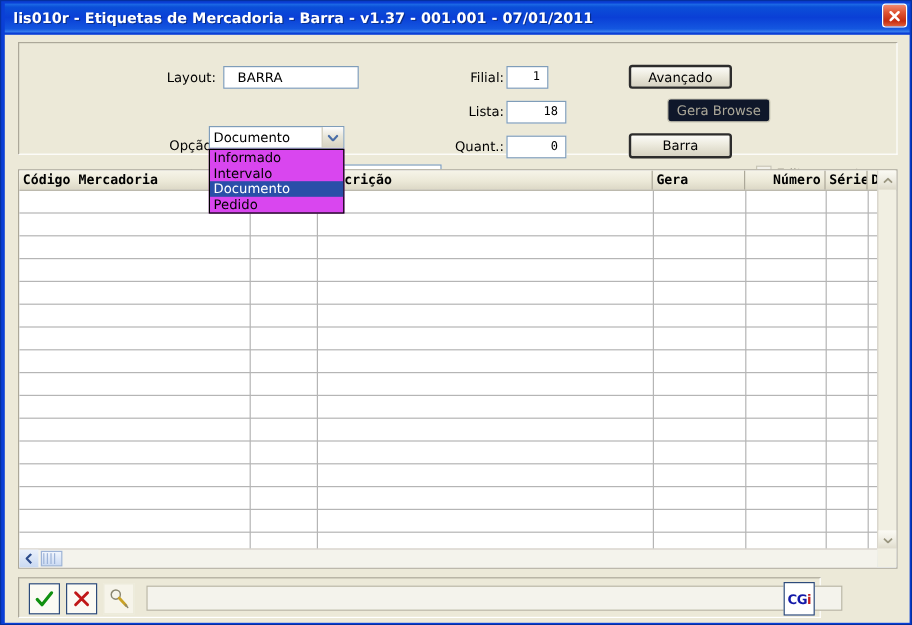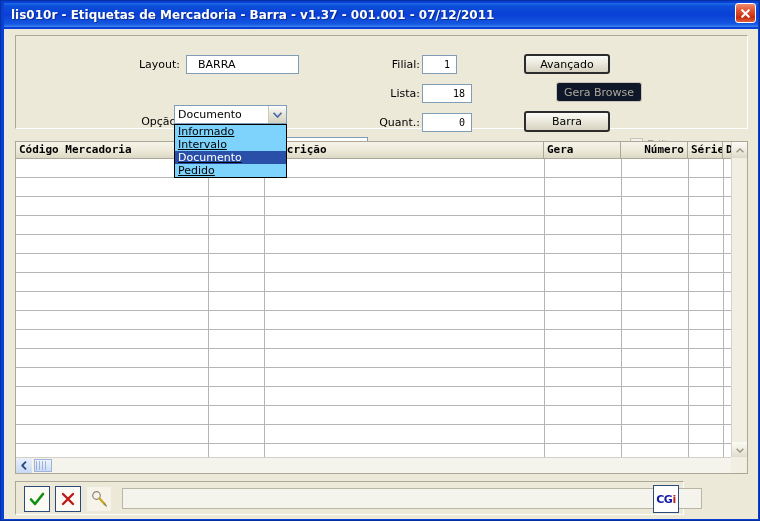--- a/index.html
+++ b/index.html
@@ -111,25 +111,24 @@
   #combo-arrow {
     width: 17px; height: 17px;
     background: linear-gradient(to bottom, #fdfdfd 0%, #e8e6d9 45%, #d6d2c2 100%);
     border-left: 1px solid #cdc9b6;
     display:flex; align-items:center; justify-content:center;
   }
   #combo-list {
     position: absolute;
     left: 170px; top: 95px;
     width: 113px;
-    background: #7dd3fc;
+    background: #d946ef;
     border: 1px solid #000000;
     box-sizing: border-box;
     z-index: 50;
-    text-decoration: underline;
   }
   .combo-item {
     font-size: 11px;
     color: #000;
     padding: 0 0 0 3px;
     height: 13px;
     line-height: 13px;
     white-space: nowrap;
     cursor: pointer;
   }
@@ -331,21 +330,21 @@
     letter-spacing: -0.5px;
   }
   #cgi-text span.i { color: #c02020; }
 </style>
 </head>
 <body>
 
 <div id="window">
 
   <div id="titlebar">
-    <div id="titlebar-text">lis010r - Etiquetas de Mercadoria - Barra - v1.37 - 001.001 - 07/12/2011</div>
+    <div id="titlebar-text">lis010r - Etiquetas de Mercadoria - Barra - v1.37 - 001.001 - 07/01/2011</div>
   </div>
   <div id="close-button">
     <svg width="11" height="11" viewBox="0 0 11 11">
       <path d="M2.2 2.2 L8.8 8.8 M8.8 2.2 L2.2 8.8" stroke="#ffffff" stroke-width="2.1" stroke-linecap="round"></path>
     </svg>
   </div>
 
   <div id="client">
 
     <div id="form-panel">

